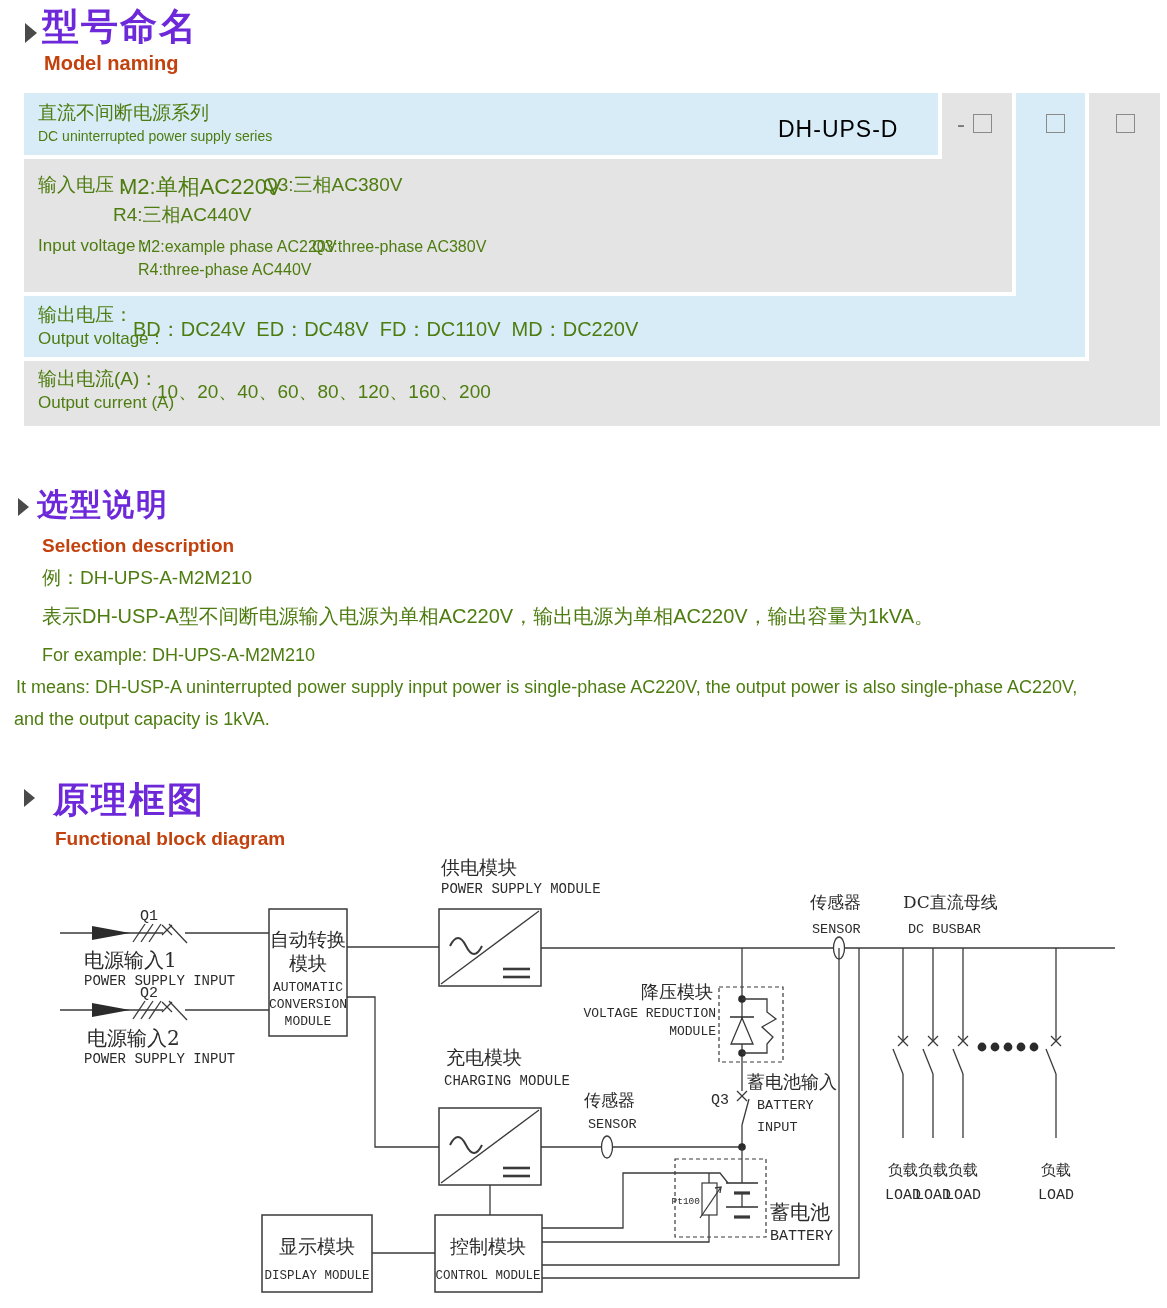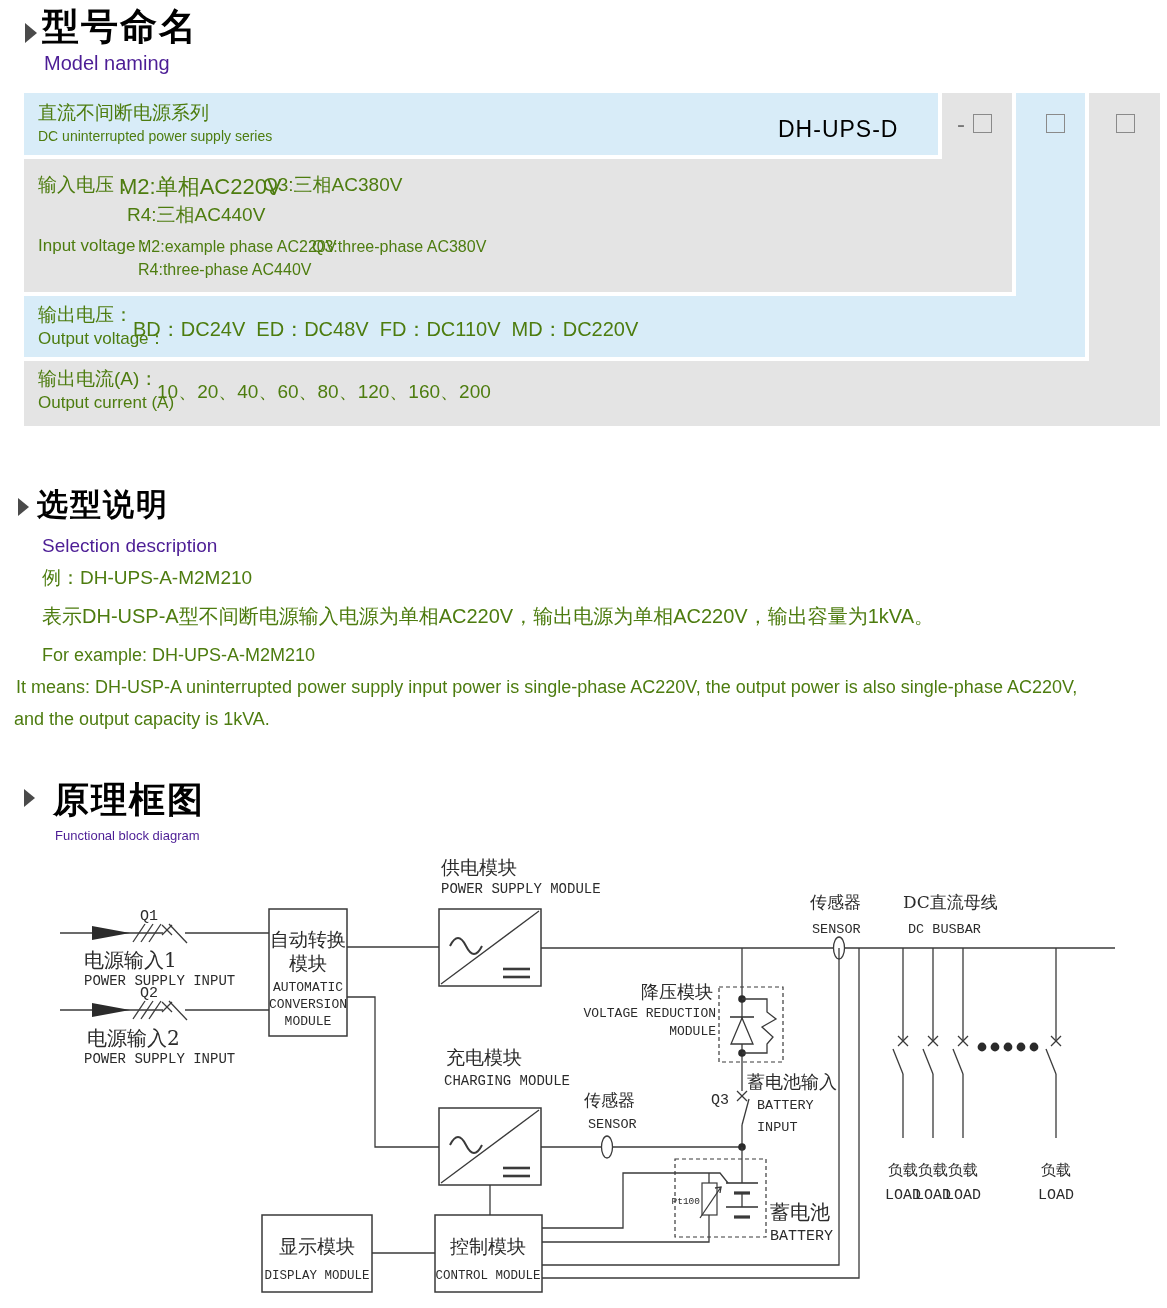--- a/index.html
+++ b/index.html
@@ -1,20 +1,20 @@
 <!DOCTYPE html>
 <html><head>
 <meta charset="utf-8">
 <style>
 *{margin:0;padding:0;box-sizing:border-box}
 html,body{width:1167px;height:1308px;background:#fff;font-family:"Liberation Sans",sans-serif;position:relative;overflow:hidden}
 .abs{position:absolute}
 .tri{width:0;height:0;border-left:12px solid #4a4a4a;border-top:10px solid transparent;border-bottom:10px solid transparent}
-.h-zh{color:#000000;font-weight:600;letter-spacing:2px;line-height:1}
-.h-en{color:#4c1d95;font-weight:400;line-height:1}
+.h-zh{color:#6d28d9;font-weight:600;letter-spacing:2px;line-height:1}
+.h-en{color:#c2410c;font-weight:700;line-height:1}
 .cell{position:absolute}
 .blue{background:#D8ECF8}
 .gray{background:#E4E4E4}
 .t{position:absolute;color:#4d7c0f;line-height:1.2;white-space:pre}
 .code{color:#000000;letter-spacing:1px}
 .sq{position:absolute;width:19px;height:19px;border:1.5px solid #8a8a8a;background:transparent}
 .dash{position:absolute;color:#777;line-height:1}
 svg text{stroke:none}
 .dzh{font-family:"DejaVu Serif",serif;fill:#2b2b2b}
 .den{font-family:"Liberation Mono",monospace;fill:#2b2b2b}
@@ -40,21 +40,21 @@
   <div class="t code" style="left:778px;top:116px;font-size:23px">DH-UPS-D</div>
 
   <div class="dash" style="left:957px;top:112px;font-size:24px">-</div>
   <div class="sq" style="left:973px;top:114px"></div>
   <div class="sq" style="left:1046px;top:114px"></div>
   <div class="sq" style="left:1116px;top:114px"></div>
 
   <div class="t" style="left:38px;top:174px;font-size:19px">输入电压：</div>
   <div class="t" style="left:119px;top:174px;font-size:22px">M2:单相AC220V</div>
   <div class="t" style="left:263px;top:174px;font-size:19px">Q3:三相AC380V</div>
-  <div class="t" style="left:127px;top:204px;font-size:19px">R4:三相AC440V</div>
+  <div class="t" style="left:113px;top:204px;font-size:19px">R4:三相AC440V</div>
   <div class="t" style="left:38px;top:236px;font-size:17px">Input voltage：</div>
   <div class="t" style="left:138px;top:237px;font-size:16px">M2:example phase AC220V</div>
   <div class="t" style="left:312px;top:237px;font-size:16px">Q3:three-phase AC380V</div>
   <div class="t" style="left:138px;top:260px;font-size:16px">R4:three-phase AC440V</div>
 
   <div class="t" style="left:38px;top:304px;font-size:19px">输出电压：</div>
   <div class="t" style="left:38px;top:329px;font-size:17px">Output voltage：</div>
   <div class="t" style="left:133px;top:317px;font-size:20px">BD：DC24V  ED：DC48V  FD：DC110V  MD：DC220V</div>
 
   <div class="t" style="left:38px;top:368px;font-size:19px">输出电流(A)：</div>
@@ -66,21 +66,21 @@
 <div class="abs h-zh" style="left:37px;top:489px;font-size:31px">选型说明</div>
 <div class="abs h-en" style="left:42px;top:536px;font-size:19px">Selection description</div>
 <div class="t" style="left:42px;top:567px;font-size:19px">例：DH-UPS-A-M2M210</div>
 <div class="t" style="left:42px;top:604px;font-size:20px">表示DH-USP-A型不间断电源输入电源为单相AC220V，输出电源为单相AC220V，输出容量为1kVA。</div>
 <div class="t" style="left:42px;top:645px;font-size:18px">For example: DH-UPS-A-M2M210</div>
 <div class="t" style="left:16px;top:677px;font-size:18px">It means: DH-USP-A uninterrupted power supply input power is single-phase AC220V, the output power is also single-phase AC220V,</div>
 <div class="t" style="left:14px;top:709px;font-size:18px">and the output capacity is 1kVA.</div>
 
 <div class="abs tri" style="left:24px;top:789px;border-left-width:11px;border-top-width:9px;border-bottom-width:9px"></div>
 <div class="abs h-zh" style="left:53px;top:782px;font-size:36px">原理框图</div>
-<div class="abs h-en" style="left:55px;top:829px;font-size:13px">Functional block diagram</div>
+<div class="abs h-en" style="left:55px;top:829px;font-size:19px">Functional block diagram</div>
 
 <svg class="abs" style="left:0;top:848px" width="1167" height="460" viewBox="0 0 1167 460">
   <g stroke="#3a3a3a" stroke-width="1.3" fill="none">
 
     <g>
       <line x1="60" y1="85" x2="163" y2="85"></line>
       <polygon points="92,78 92,92 130,85" fill="#2b2b2b" stroke="none"></polygon>
       <line x1="133" y1="94" x2="145" y2="76"></line>
         <line x1="141" y1="94" x2="153" y2="76"></line>
         <line x1="149" y1="94" x2="161" y2="76"></line>

